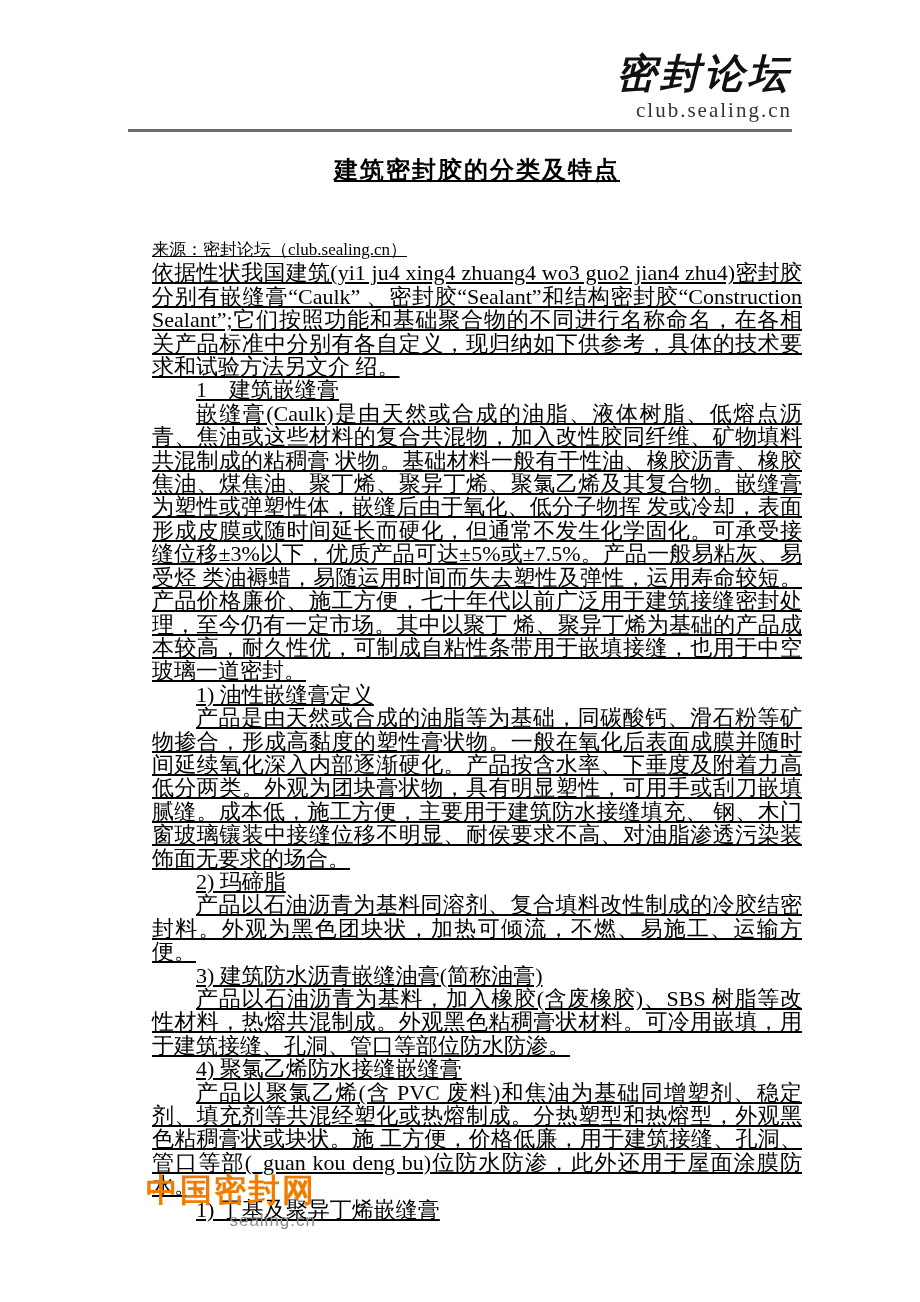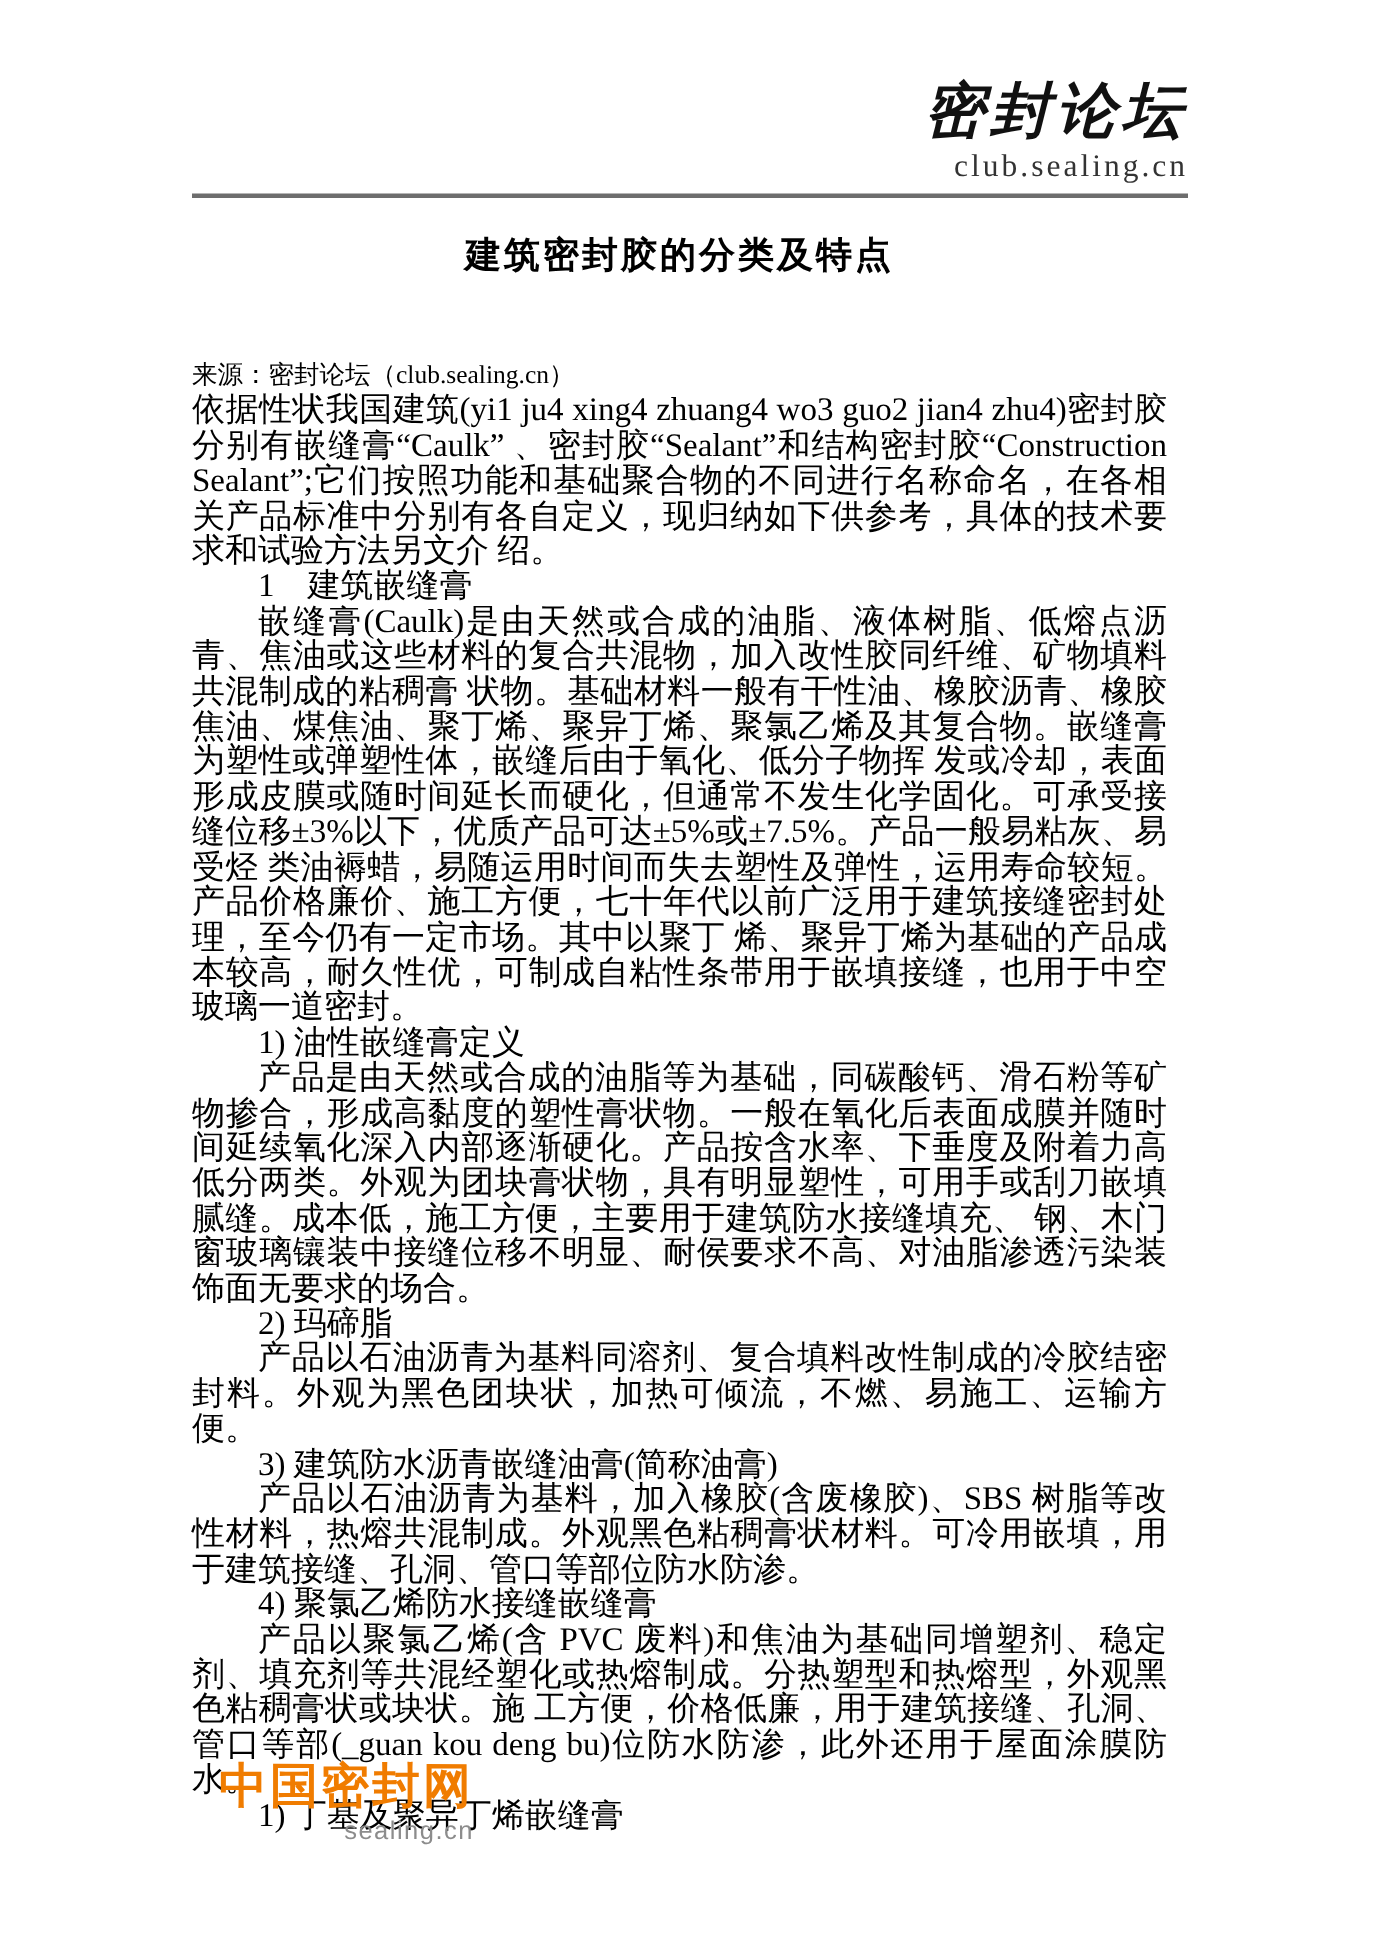--- a/index.html
+++ b/index.html
@@ -48,22 +48,23 @@
     left: 128px;
     width: 664px;
     height: 3px;
     background: #6d6d6d;
   }
 
   
   .content {
     position: absolute;
     top: 148px;
-    left: 128px;
+    left: 152px;
     width: 650px;
+    text-decoration: underline;
   }
   .doc-title {
     text-align: center;
     font-size: 24px;
     font-weight: bold;
     letter-spacing: 2px;
     margin: 6px 0 52px 0;
   }
   .source-line {
     font-size: 17px;

